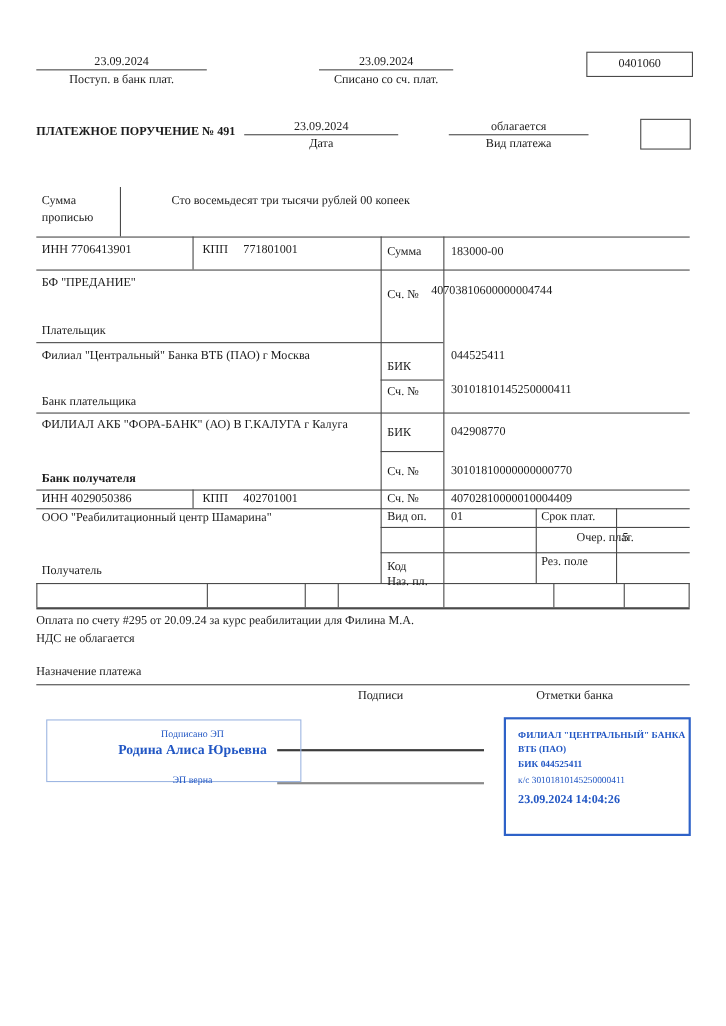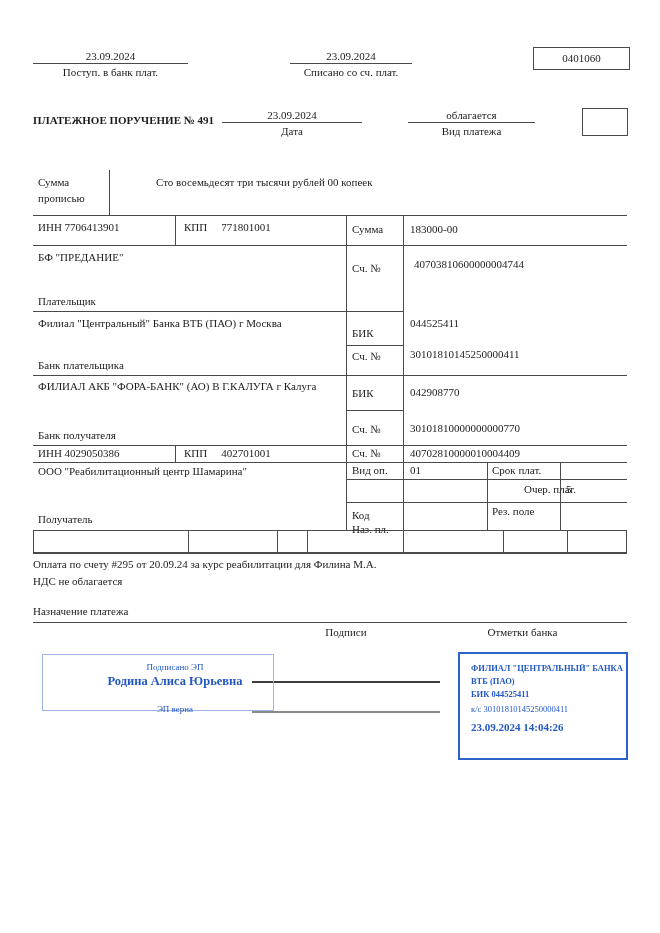--- a/index.html
+++ b/index.html
@@ -20,29 +20,29 @@
   
   .t-sum-words-label{left:38px;top:175px;width:72px;white-space:normal;line-height:1.45;}
   .t-sum-words{left:120px;top:176px;padding-left:36px;}
   .t-payer-inn{left:38px;top:221px;}
   .t-payer-kpp{left:184px;top:221px;}
   .t-sum-label{left:352px;top:223px;}
   .t-sum-value{left:410px;top:223px;}
   .t-payer-name{left:38px;top:251px;}
   .t-payer-label{left:38px;top:295px;}
   .t-payer-acc-label{left:352px;top:262px;}
-  .t-payer-acc{left:414px;top:258px;text-align:center;}
+  .t-payer-acc{left:392px;top:258px;text-align:center;}
   .t-pbank-name{left:38px;top:317px;}
   .t-pbank-label{left:38px;top:359px;}
   .t-pbank-bik-label{left:352px;top:327px;}
   .t-pbank-bik{left:410px;top:317px;}
   .t-pbank-acc-label{left:352px;top:350px;}
   .t-pbank-acc{left:410px;top:348px;}
   .t-rbank-name{left:38px;top:380px;}
-  .t-rbank-label{left:38px;top:429px;}
+  .t-rbank-label{left:38px;top:429px;font-weight:bold;}
   .t-rbank-bik-label{left:352px;top:387px;}
   .t-rbank-bik{left:410px;top:386px;}
   .t-rbank-acc-label{left:352px;top:423px;}
   .t-rbank-acc{left:410px;top:422px;}
   .t-recv-inn{left:38px;top:447px;}
   .t-recv-kpp{left:184px;top:447px;}
   .t-recv-acc-label{left:352px;top:447px;}
   .t-recv-acc{left:410px;top:447px;}
   .t-recv-name{left:38px;top:465px;}
   .t-recv-label{left:38px;top:513px;}

